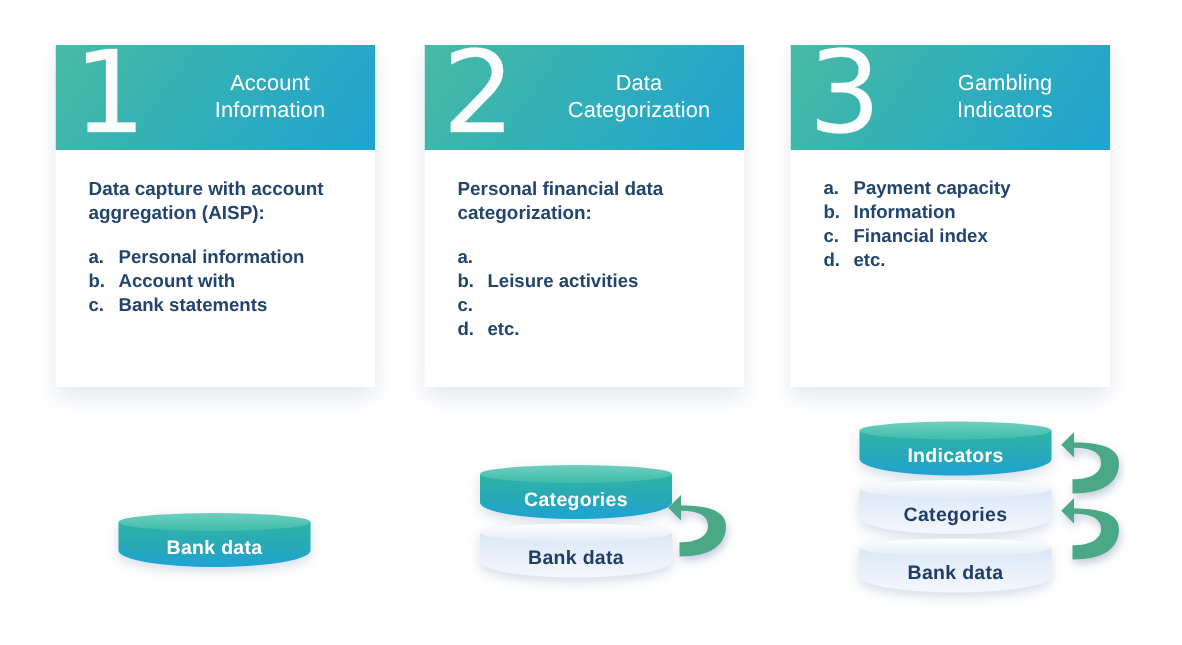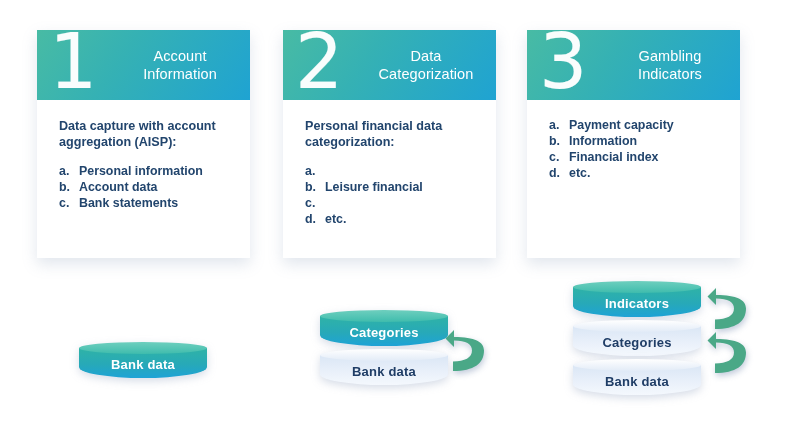--- a/index.html
+++ b/index.html
@@ -179,21 +179,21 @@
   </div>
   <div class="card-body">
     <p class="card-desc">Data capture with account aggregation (AISP):</p>
     <ul class="card-list">
       <li>
         <span class="li-marker">a.</span>
         <span class="li-text">Personal information</span>
       </li>
       <li>
         <span class="li-marker">b.</span>
-        <span class="li-text">Account data</span>
+        <span class="li-text">Account with</span>
       </li>
       <li>
         <span class="li-marker">c.</span>
         <span class="li-text">Bank statements</span>
       </li>
     </ul>
   </div>
 </div>
 
 <div class="card" id="card-2">
@@ -205,21 +205,21 @@
     </div>
   </div>
   <div class="card-body">
     <p class="card-desc">Personal financial data categorization:</p>
     <ul class="card-list">
       <li>
         <span class="li-marker">a.</span>
       </li>
       <li>
         <span class="li-marker">b.</span>
-        <span class="li-text">Leisure financial</span>
+        <span class="li-text">Leisure activities</span>
       </li>
       <li>
         <span class="li-marker">c.</span>
       </li>
       <li>
         <span class="li-marker">d.</span>
         <span class="li-text">etc.</span>
       </li>
     </ul>
   </div>

